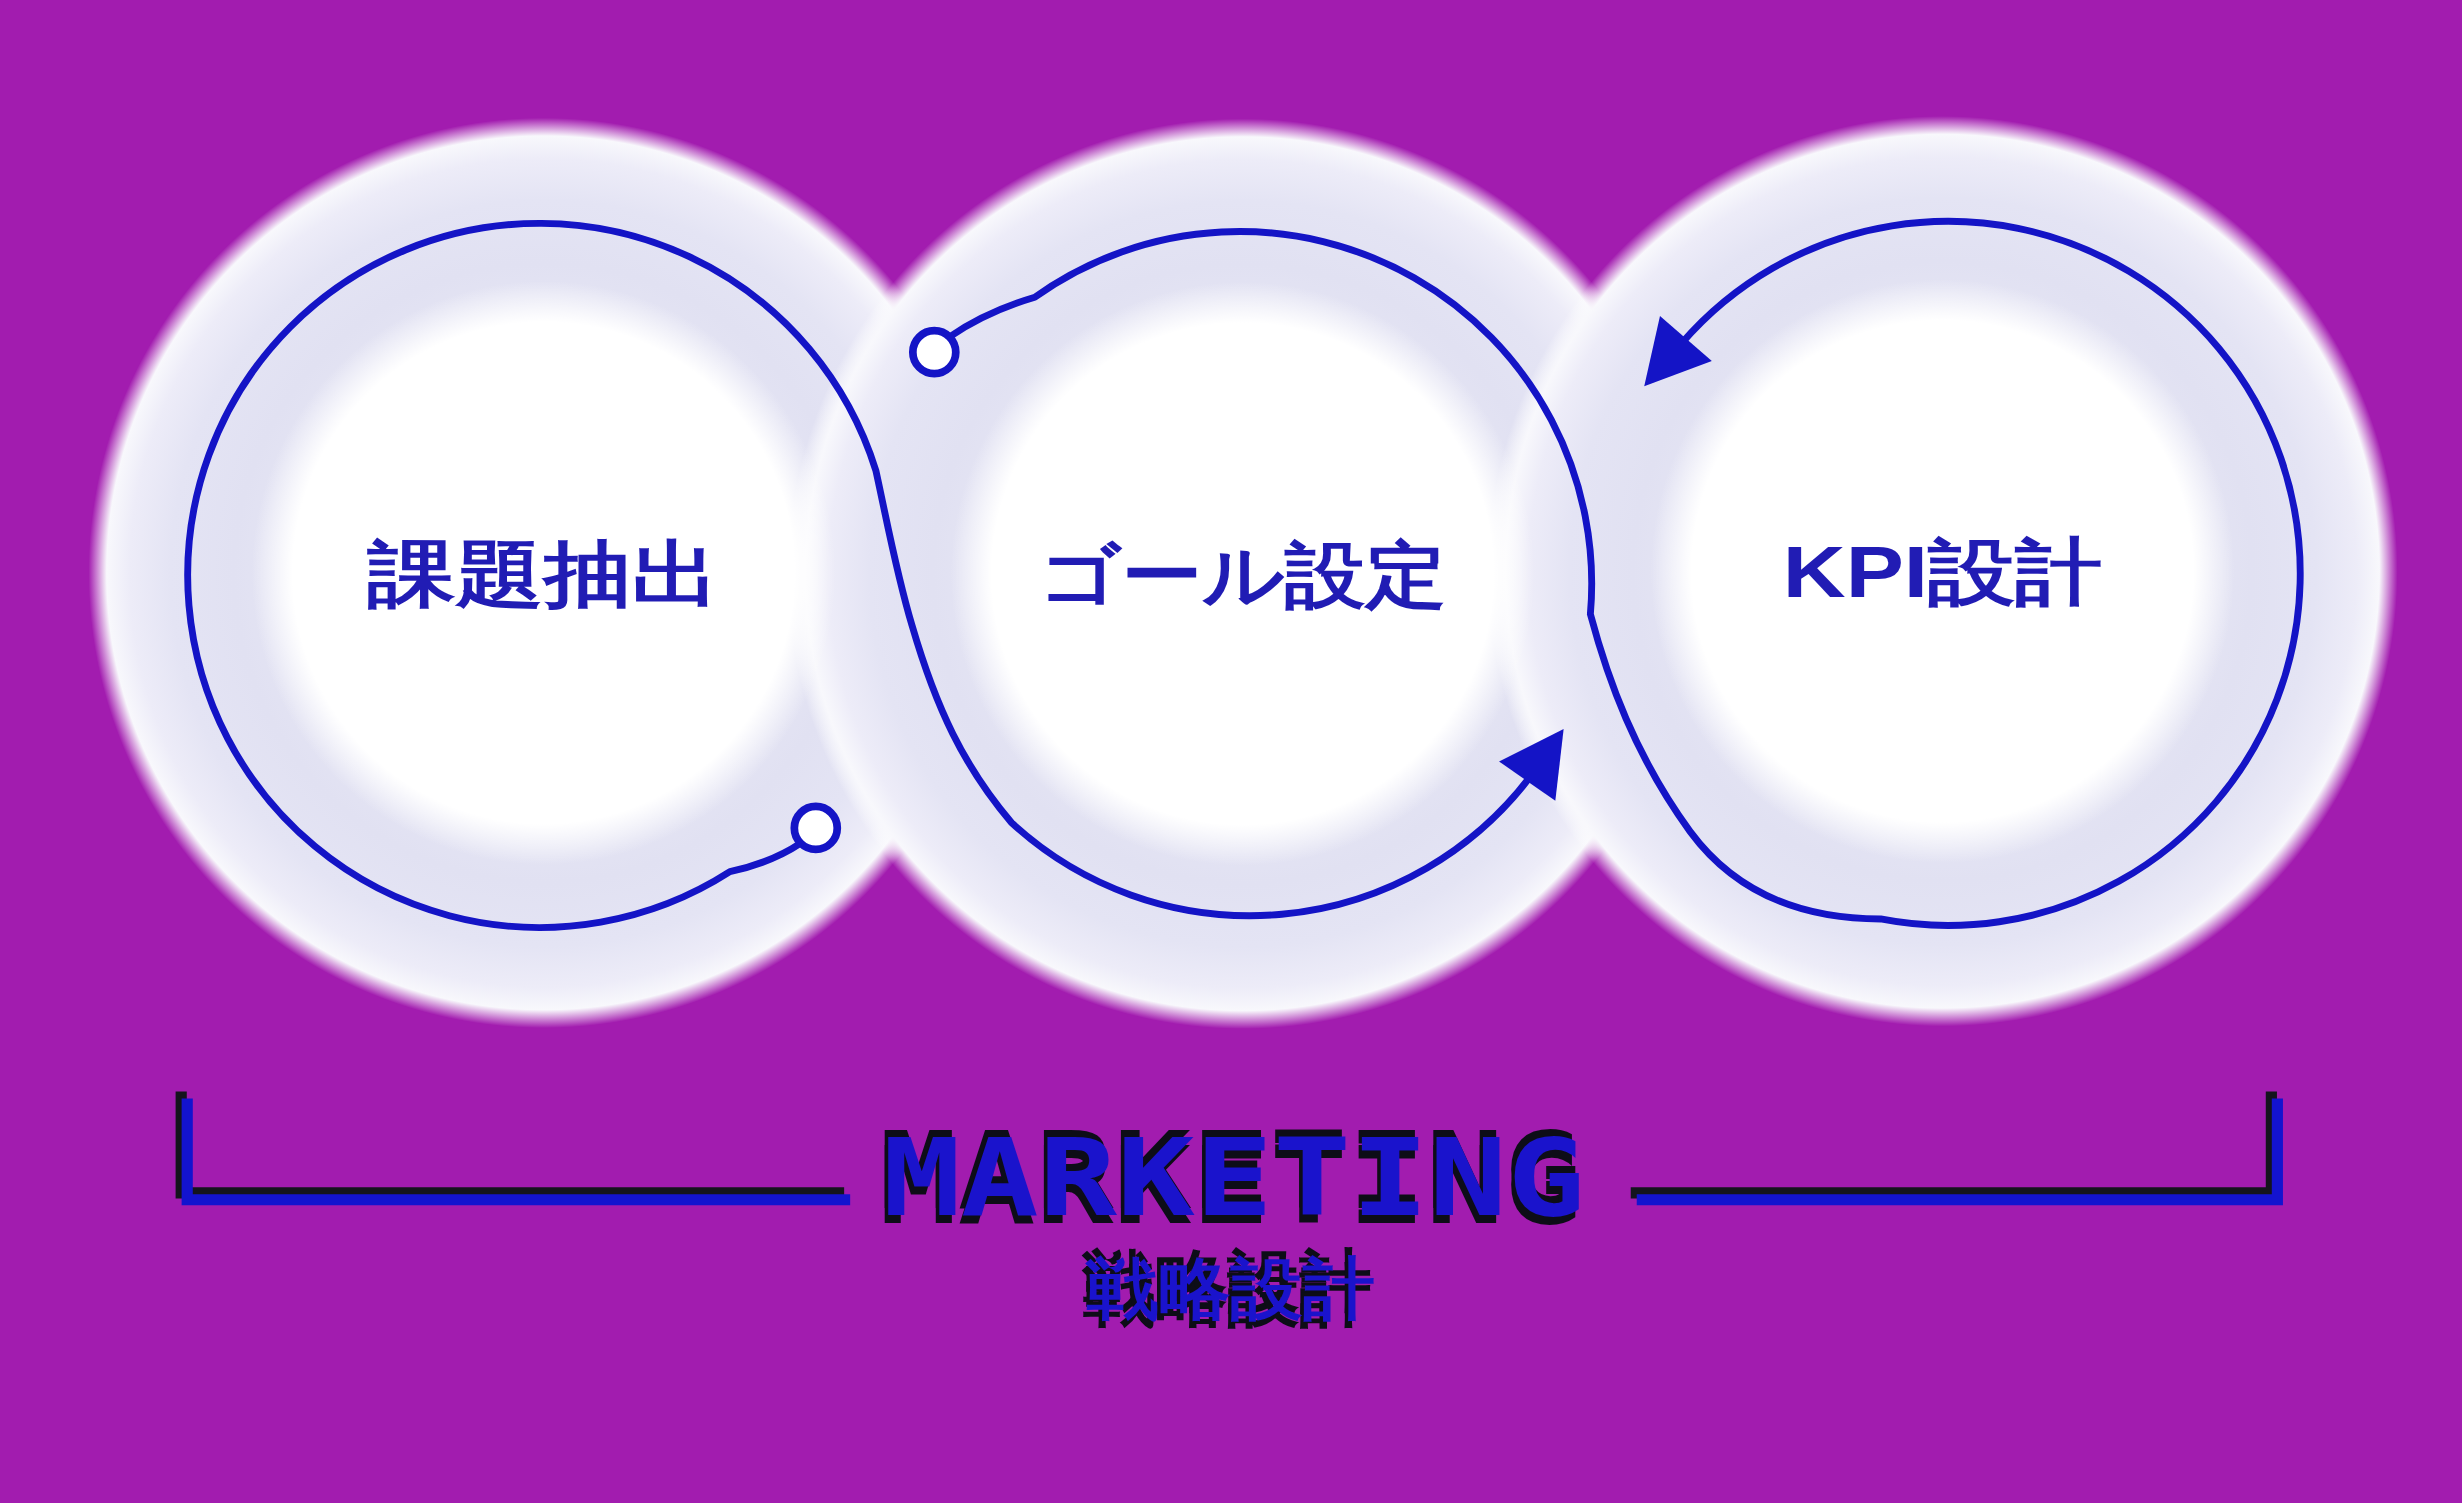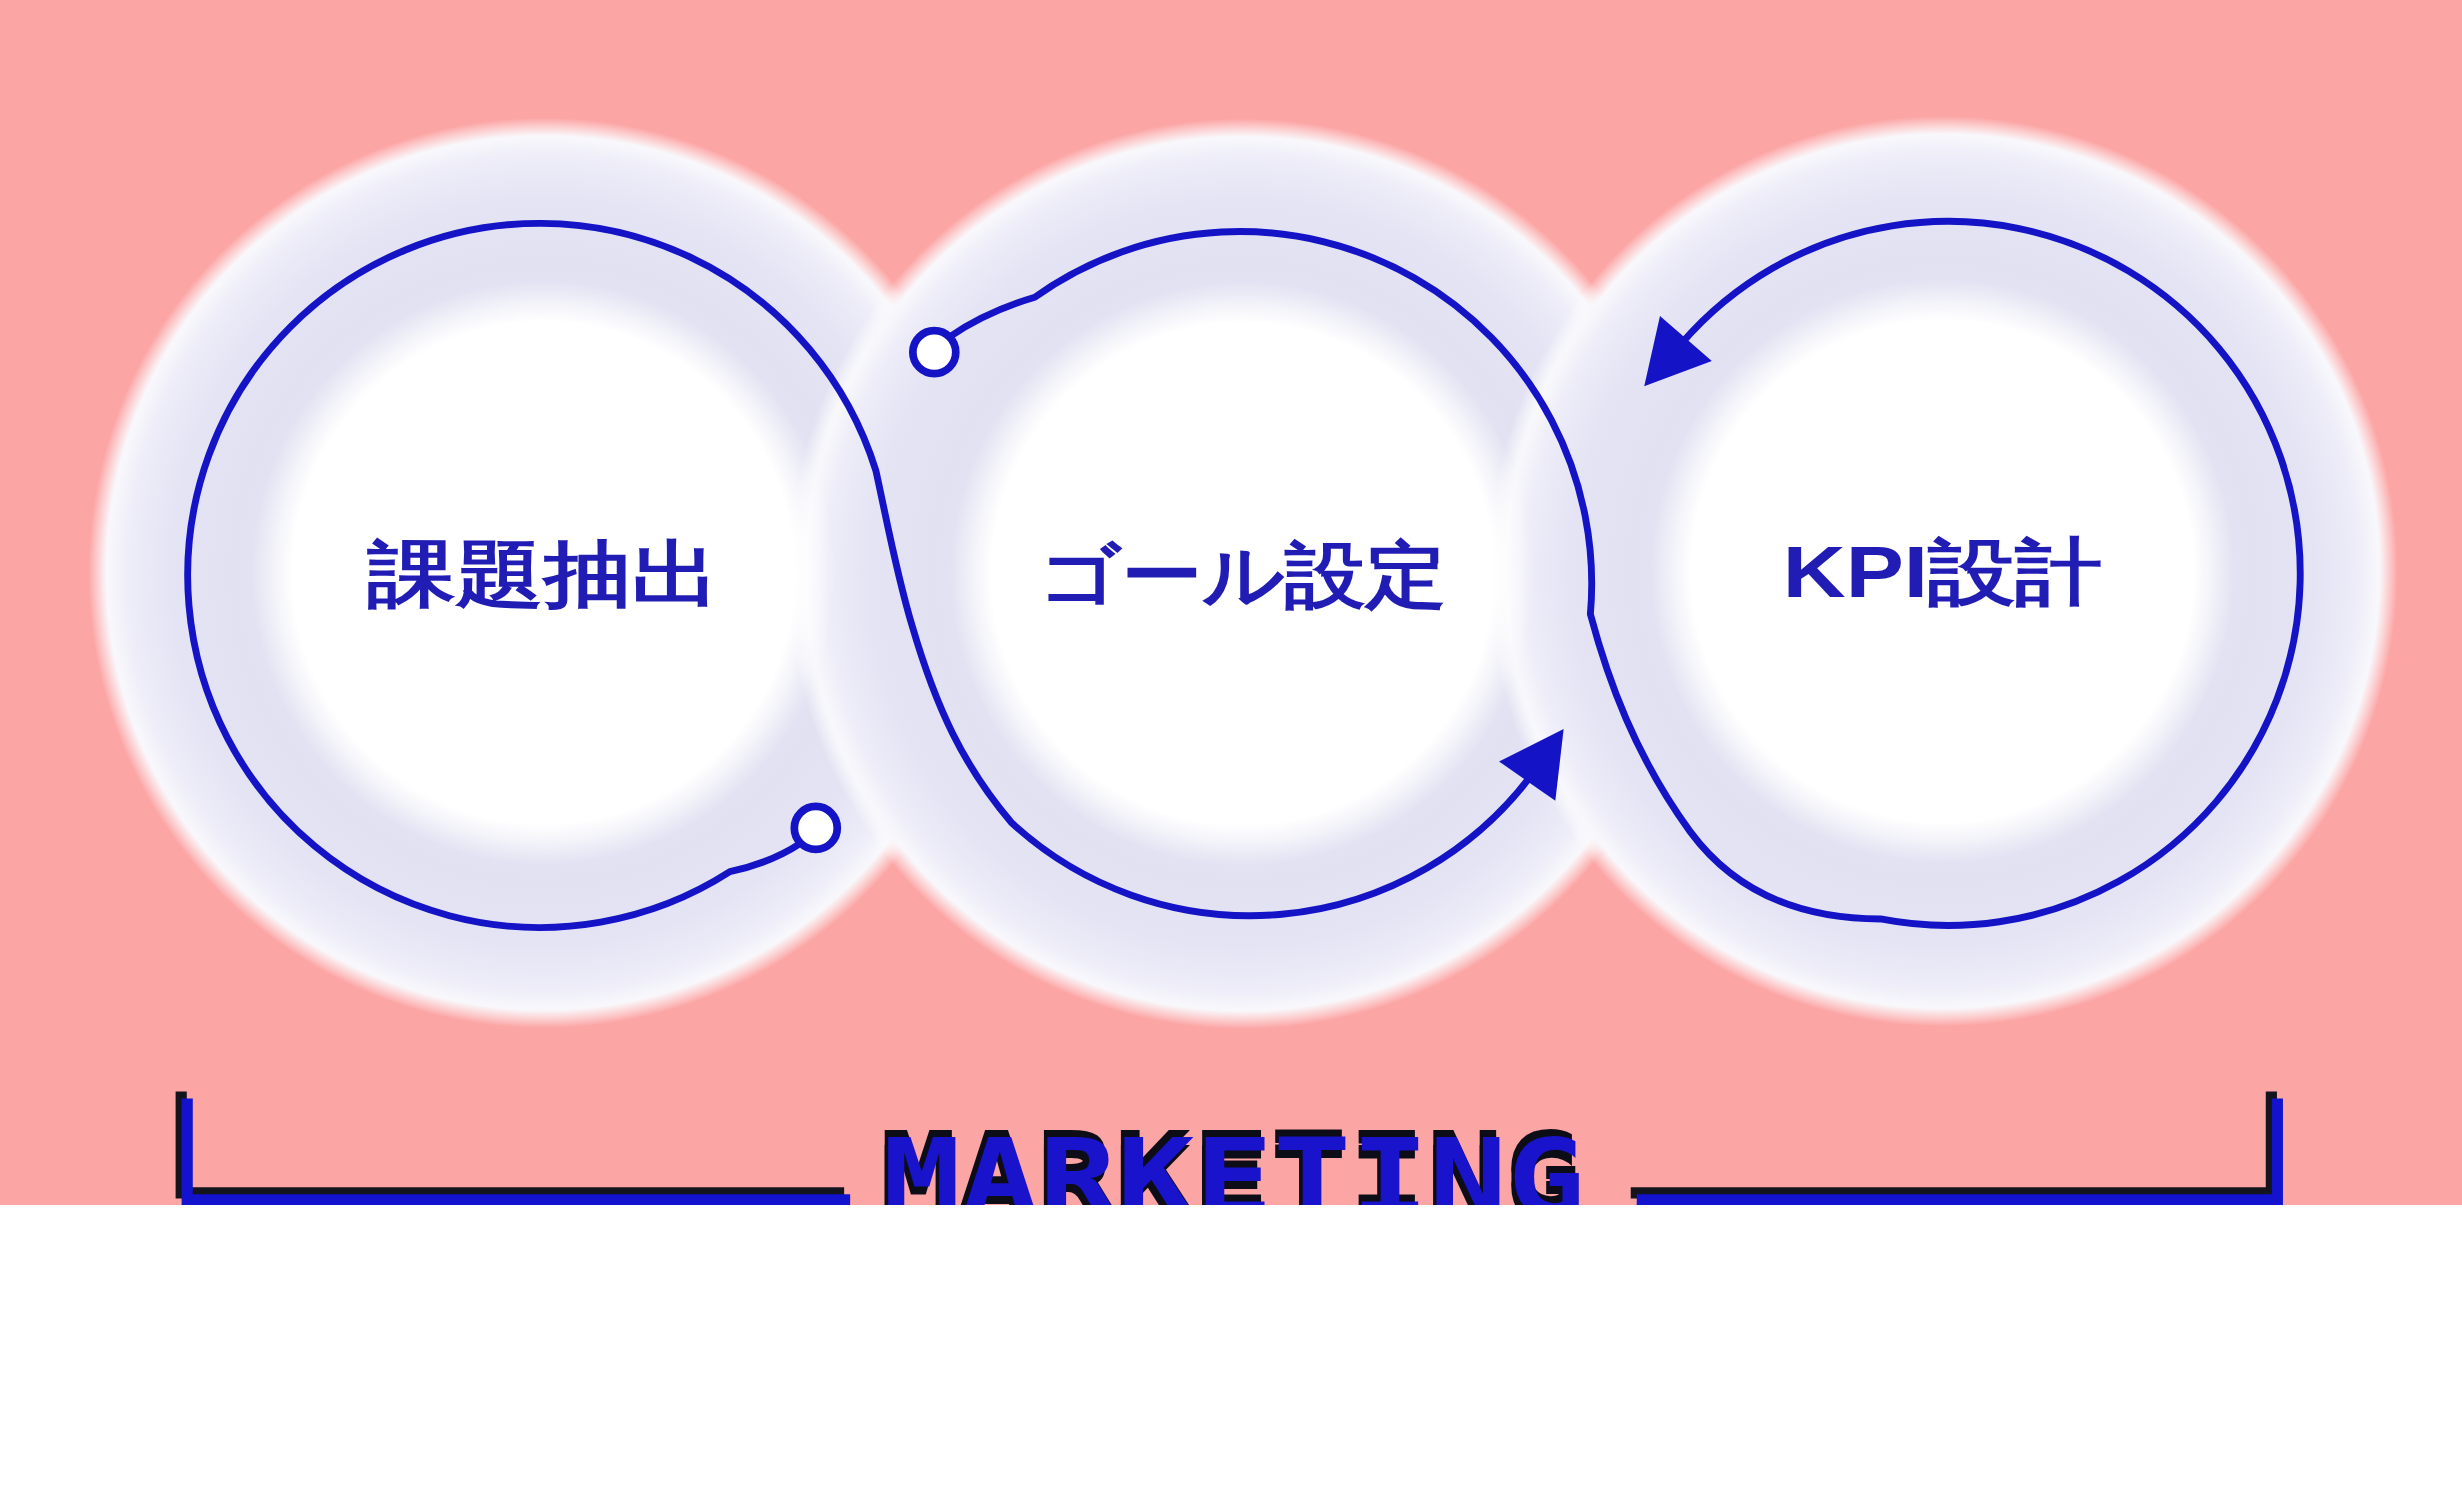--- a/index.html
+++ b/index.html
@@ -2,23 +2,23 @@
 <html style="font-size:13.7px"><head>
 <meta charset="utf-8">
 <style>
   html, body {
     margin: 0;
     padding: 0;
     background: #ffffff;
   }
   .stage {
     width: 2462px;
-    height: 1205px;
+    height: 1503px;
     position: relative;
-    background: #fca5a5;
+    background: #a21caf;
     overflow: hidden;
   }
   svg { display: block; }
 
   .step-label {
     font-family: "Liberation Sans", "DejaVu Sans", sans-serif;
     font-weight: bold;
     font-size: 84px;
     fill: #211cb4;
   }

